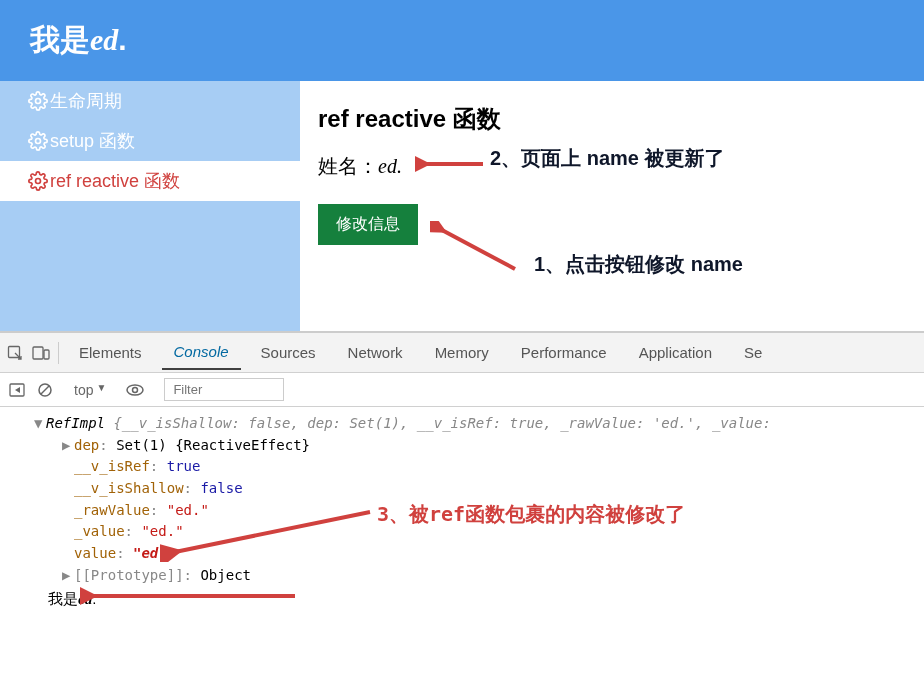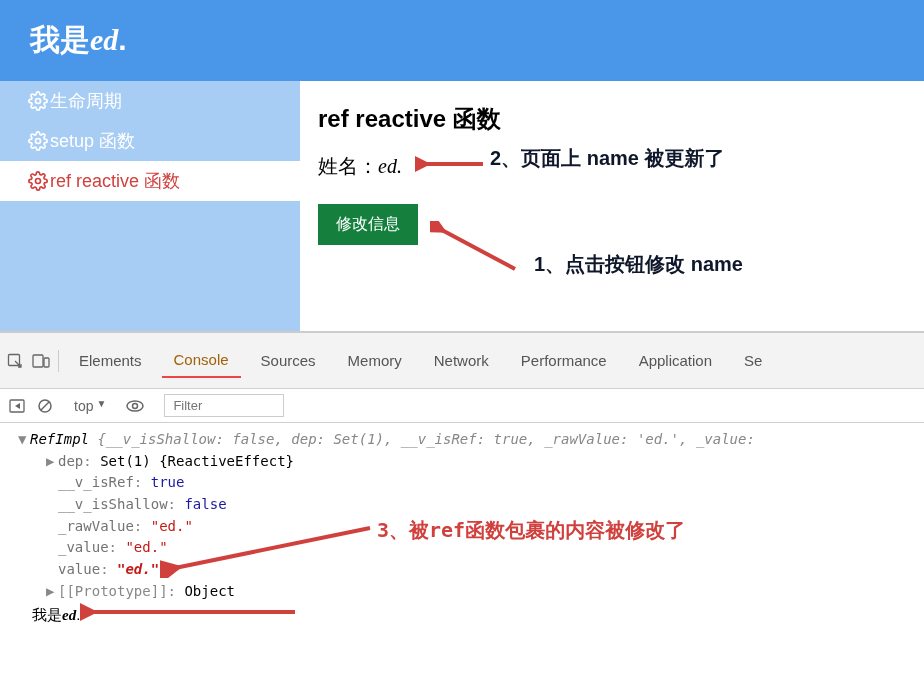--- a/index.html
+++ b/index.html
@@ -18,35 +18,35 @@
   .main h2 { font-size: 24px; font-weight: bold; margin-bottom: 18px; }
   .name-line { font-size: 20px; margin-bottom: 24px; }
   .name-line .val { font-weight: normal; font-style: italic; font-family: Georgia, serif; }
   .btn { background: #15803d; color: #fff; border: none; padding: 10px 18px; font-size: 16px; border-radius: 0; cursor: pointer; }
 
   .anno { position: absolute; color: #0f172a; font-size: 20px; font-weight: bold; white-space: nowrap; }
   .arrow { position: absolute; pointer-events: none; }
 
   .hr { border-top: 2px solid #ccc; margin: 0; }
 
-  .dt-tabs { display: flex; align-items: center; height: 56px; border-bottom: 1px solid #d0d0d0; background: #f3f3f3; padding: 0 6px; gap: 8px; font-size: 15px; color: #555; }
+  .dt-tabs { display: flex; align-items: center; height: 40px; border-bottom: 1px solid #d0d0d0; background: #f3f3f3; padding: 0 6px; gap: 8px; font-size: 15px; color: #555; }
   .dt-tabs .sep { width: 1px; height: 22px; background: #ccc; }
   .dt-tab { padding: 8px 12px; cursor: pointer; }
-  .dt-tab.active { color: #a16207; border-bottom: 2px solid #ef4444; }
+  .dt-tab.active { color: #0369a1; border-bottom: 2px solid #404040; font-style: italic; }
   .dt-ico { width: 18px; height: 18px; display: inline-flex; align-items: center; justify-content: center; color: #666; }
 
   .dt-sub { display: flex; align-items: center; height: 34px; border-bottom: 1px solid #d0d0d0; padding: 0 8px; gap: 10px; color: #666; font-size: 14px; }
   .dt-sub .filter { border: 1px solid #ccc; padding: 3px 8px; font-size: 13px; color: #0f172a; background: #fff; width: 120px; }
   .dt-sub .drop { display: inline-flex; gap: 3px; }
 
-  .console { font-family: Consolas, Menlo, monospace; font-size: 14px; padding: 6px 4px 4px 18px; position: relative; line-height: 1.55; }
+  .console { font-family: Consolas, Menlo, monospace; font-size: 14px; padding: 6px 4px 4px 34px; position: relative; line-height: 1.55; }
   .console .tw { display: inline-block; width: 12px; color: #888; cursor: pointer; }
   .cl { white-space: pre; }
   .it { font-style: italic; }
-  .kw-purple { color: #737373; }
+  .kw-purple { color: #a16207; }
   .kw-blue { color: #1a1aa6; }
   .str { color: #c41a16; }
   .gray { color: #888; }
   .ind1 { padding-left: 28px; }
   .plain { padding-left: 14px; font-family: -apple-system, Arial, sans-serif; font-size: 15px; }
   .plain .ed2 { font-style: italic; font-family: Georgia, serif; font-weight: bold; }
 
   .anno2 { position: absolute; color: #d0413e; font-size: 20px; font-weight: bold; white-space: nowrap; }
 </style>
 </head>
@@ -123,22 +123,22 @@
   <span class="dt-ico">
       <svg width="18" height="16" viewBox="0 0 18 16" fill="none" stroke="currentColor" stroke-width="1.3">
         <rect x="1" y="2" width="10" height="12" rx="1"></rect>
         <rect x="12" y="5" width="5" height="9" rx="1"></rect>
       </svg>
     </span>
   <span class="sep"></span>
   <span class="dt-tab">Elements</span>
   <span class="dt-tab active">Console</span>
   <span class="dt-tab">Sources</span>
+  <span class="dt-tab">Network</span>
   <span class="dt-tab">Memory</span>
-  <span class="dt-tab">Network</span>
   <span class="dt-tab">Performance</span>
   <span class="dt-tab">Application</span>
   <span class="dt-tab">Se</span>
 </div>
 
 <div class="dt-sub">
   <span class="dt-ico">
       <svg width="16" height="14" viewBox="0 0 16 14" fill="none" stroke="currentColor" stroke-width="1.3">
         <rect x="1" y="1" width="14" height="12" rx="1"></rect>
         <path d="M6 7 L11 4 L11 10 Z" fill="currentColor" stroke="none"></path>

